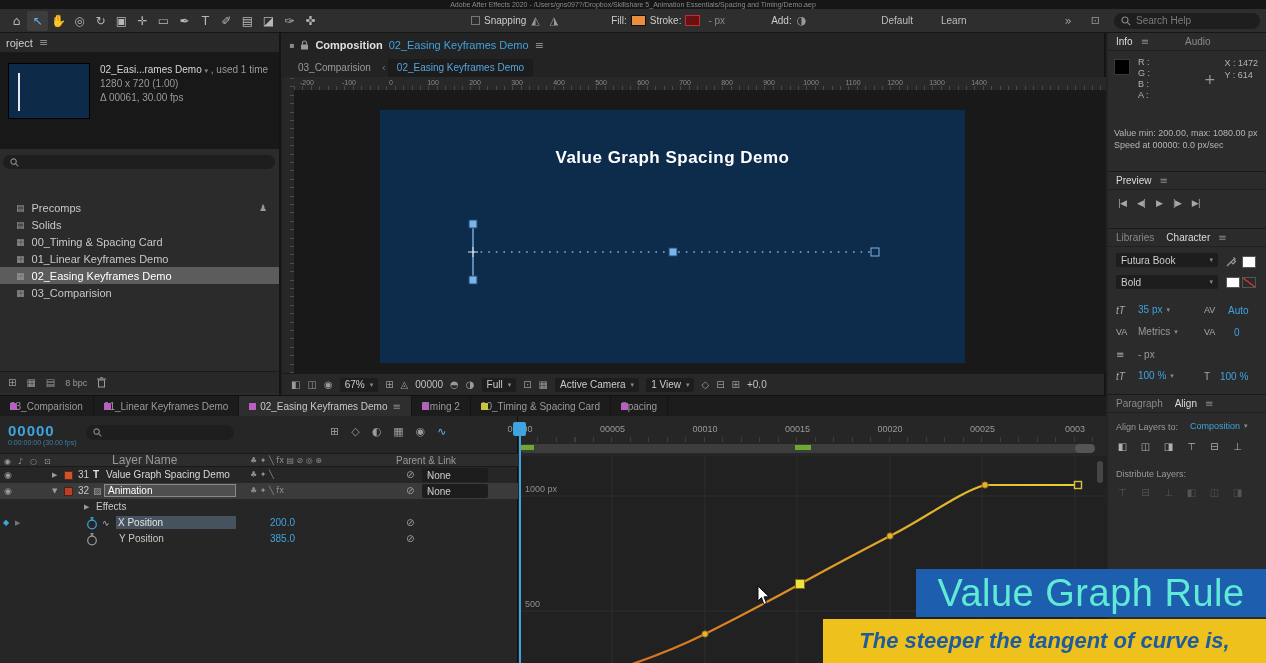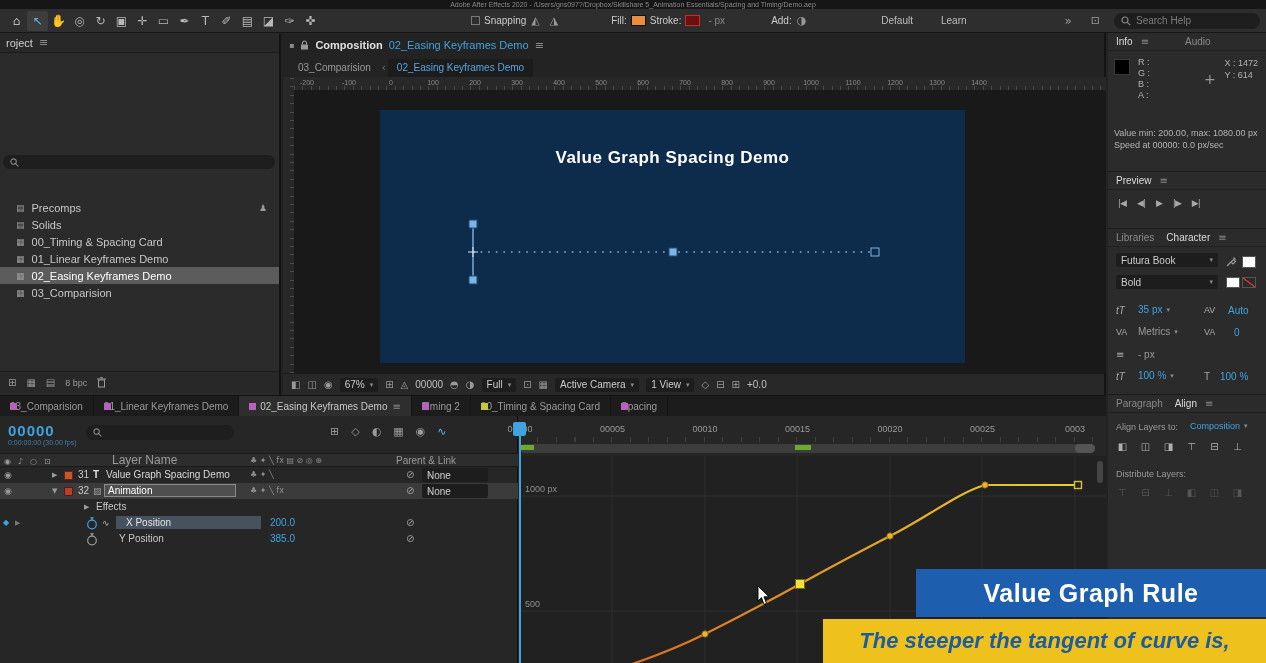--- a/index.html
+++ b/index.html
@@ -58,21 +58,21 @@
 .tvicon{color:#9a9a9a;font-size:11px;font-family:"DejaVu Sans",sans-serif}
 .tvicon.on{color:#5fb2ef}
 .avicon{color:#9a9a9a;font-size:8px;font-family:"DejaVu Sans",sans-serif;margin-right:7px}
 .lrow{position:absolute;left:0;width:518px;height:16px}
 .lrow span{position:absolute;top:0;line-height:16px;white-space:nowrap}
 .trlab{position:absolute;top:8px;transform:translateX(-50%);font-size:9px;color:#9a9a9a}
 .glab{position:absolute;left:6px;font-size:9px;color:#8f8f8f}
 .gmark{position:absolute;top:3px;height:5px;background:#6ca832}
 
 #banner-blue{position:absolute;left:916px;top:569px;width:350px;height:48px;background:#1d5fae;z-index:40;display:flex;align-items:center;justify-content:center}
-#banner-blue div{color:#ffffff;font-size:25px;font-weight:bold;letter-spacing:.5px}
+#banner-blue div{color:#5eead4;font-size:38px;font-weight:normal;letter-spacing:.5px}
 #banner-yellow{position:absolute;left:823px;top:619px;width:443px;height:44px;background:#eec11c;z-index:40;display:flex;align-items:center;justify-content:center}
 #banner-yellow div{color:#1d5c9e;font-size:22px;font-weight:bold;font-style:italic}
 </style>
 </head>
 <body>
 
 <div id="app">
 
   <div id="titlebar">Adobe After Effects 2020 - /Users/gns097?/Dropbox/Skillshare 5_Animation Essentials/Spacing and Timing/Demo.aep</div>
 
@@ -125,20 +125,32 @@
           </svg>
         <span>Search Help</span>
       </div>
     </div>
   </div>
 
   <div id="project">
     <div class="phead">
       <span>roject</span>
       <span class="menuicon">≡</span>
+    </div>
+    <div class="abs" style="left:0;top:20px;width:279px;height:96px;background:#181818">
+      <div class="abs" style="left:8px;top:10px;width:82px;height:56px;background:#0d2a49;border:1px solid #000">
+        <div class="abs" style="left:9px;top:9px;width:2px;height:38px;background:#e8e8e8"></div>
+      </div>
+      <div class="abs" style="left:100px;top:11px;font-size:10px;color:#d6d6d6;white-space:nowrap">
+        <span>02_Easi...rames Demo</span>
+        <span class="car gly">▾</span>
+        <span style="color:#9a9a9a">, used 1 time</span>
+      </div>
+      <div class="abs" style="left:100px;top:25px;font-size:10px;color:#9a9a9a">1280 x 720 (1.00)</div>
+      <div class="abs" style="left:100px;top:39px;font-size:10px;color:#9a9a9a">Δ 00061, 30.00 fps</div>
     </div>
     <div class="abs" style="left:3px;top:122px;width:272px">
       <div class="searchbox" style="height:14px;border-radius:7px">
         <svg width="9" height="9" viewBox="0 0 10 10">
             <circle cx="4" cy="4" r="3" fill="none" stroke="#888" stroke-width="1.2"></circle>
             <line x1="6.3" y1="6.3" x2="9.2" y2="9.2" stroke="#888" stroke-width="1.2"></line>
           </svg>
       </div>
     </div>
     <div id="project-items" class="abs" style="left:0;top:166px;width:279px">
@@ -480,21 +492,21 @@
 
       <div class="lrow" style="top:99px">
         <span class="gly blue" style="left:3px;font-size:8px">◆</span>
         <span class="gly" style="left:15px;color:#777;font-size:7px">▶</span>
         <svg style="position:absolute;left:86px;top:2px" width="12" height="13" viewBox="0 0 12 13">
             <circle cx="6" cy="7.5" r="4.3" fill="none" stroke="#3fa3e0" stroke-width="1.2"></circle>
             <line x1="6" y1="3.2" x2="6" y2="0.8" stroke="#3fa3e0" stroke-width="1.4"></line>
             <line x1="4.4" y1="0.8" x2="7.6" y2="0.8" stroke="#3fa3e0" stroke-width="1.2"></line>
           </svg>
         <span class="gly" style="left:102px;color:#b8b8b8;font-size:9px">∿</span>
-        <span style="left:116px;top:1px;width:145px;height:13px;background:#46535f;line-height:13px;padding-left:10px;color:#e4e4e4">X Position</span>
+        <span style="left:116px;top:1px;width:120px;height:13px;background:#46535f;line-height:13px;padding-left:2px;color:#e4e4e4">X Position</span>
         <span class="blue" style="left:270px">200.0</span>
         <span class="gly" style="left:406px;color:#9a9a9a">⊘</span>
       </div>
 
       <div class="lrow" style="top:115px">
         <svg style="position:absolute;left:86px;top:2px" width="12" height="13" viewBox="0 0 12 13">
             <circle cx="6" cy="7.5" r="4.3" fill="none" stroke="#9a9a9a" stroke-width="1.2"></circle>
             <line x1="6" y1="3.2" x2="6" y2="0.8" stroke="#9a9a9a" stroke-width="1.4"></line>
             <line x1="4.4" y1="0.8" x2="7.6" y2="0.8" stroke="#9a9a9a" stroke-width="1.2"></line>
           </svg>

